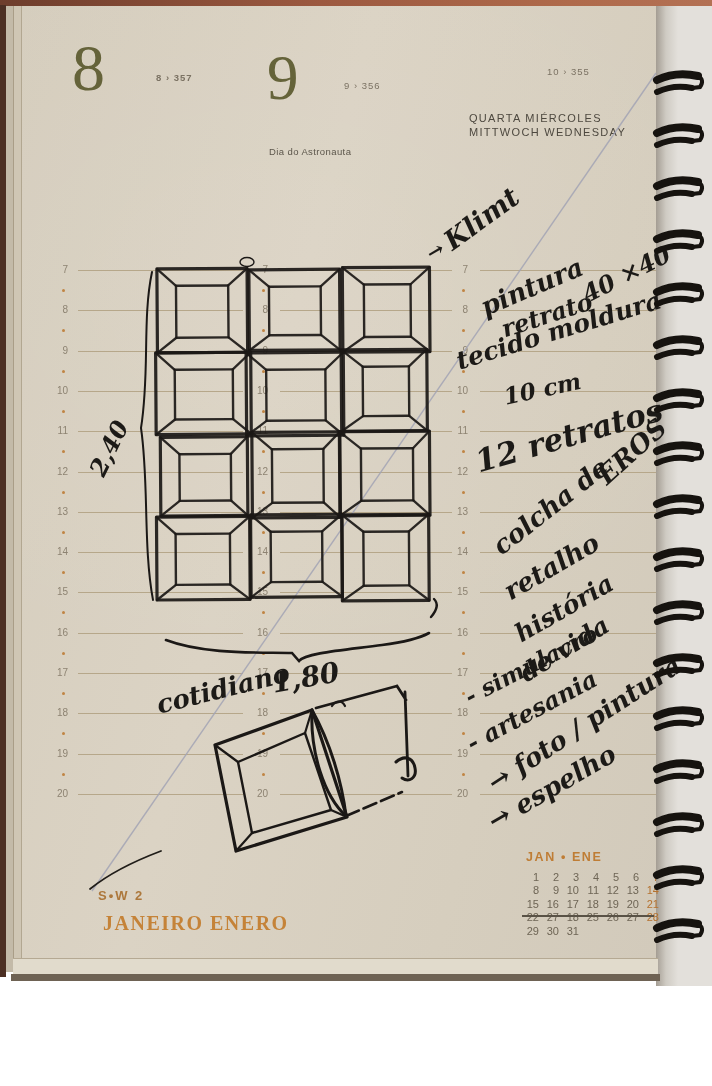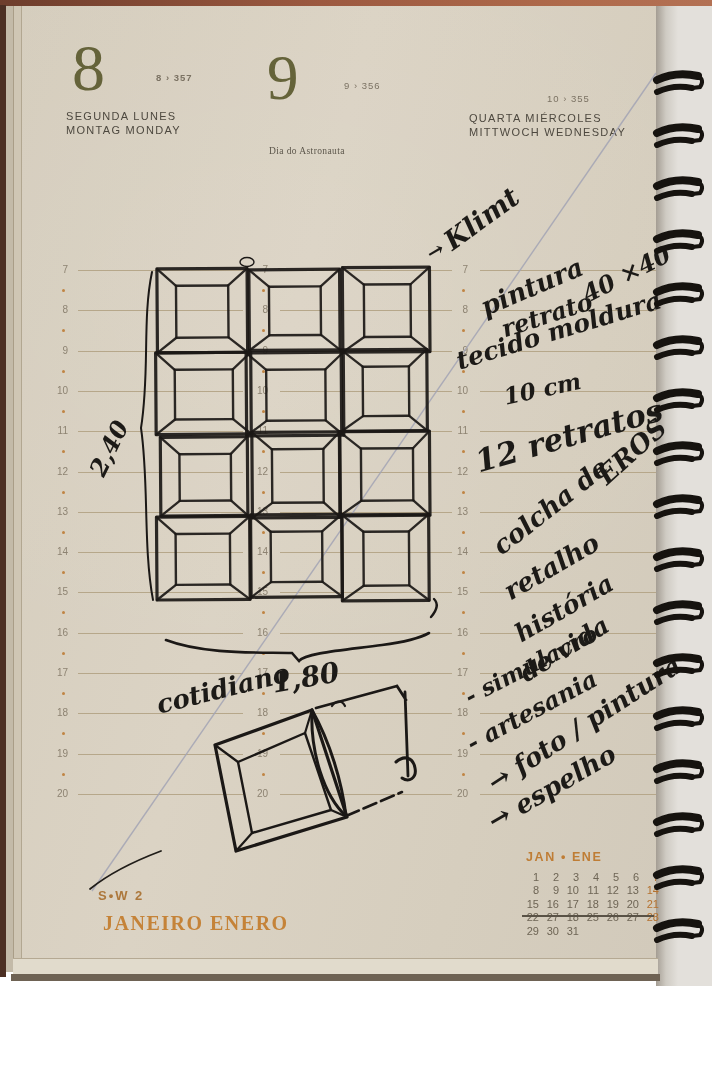--- a/index.html
+++ b/index.html
@@ -18,21 +18,21 @@
        radial-gradient(ellipse 900px 700px at 40% 30%, rgba(255,255,255,.06), rgba(0,0,0,0) 60%),
        linear-gradient(105deg,#d5cdbd,#dbd3c4 40%,#d6cebe 75%,#d2cabb);}
   .bottom-edge{position:absolute;left:13px;top:958px;width:645px;height:16px;
      background:#e1dbcc;border-top:1px solid #b5a993;}
   .bottom-line{position:absolute;left:11px;top:974px;width:649px;height:7px;background:#6e6253;}
 
   
   .day-num{position:absolute;font-family:"Liberation Serif",serif;color:#65633a;font-weight:400;}
   .day-info{position:absolute;font-size:9.5px;letter-spacing:1px;color:#7b7263;}
   .day-lines{position:absolute;font-size:11px;letter-spacing:1.3px;color:#4d483f;line-height:13.5px;white-space:pre-line;}
-  .day-note{position:absolute;font-size:9.5px;letter-spacing:.4px;color:#5c564b;font-family:Liberation Serif, serif;}
+  .day-note{position:absolute;font-size:9.5px;letter-spacing:.4px;color:#5c564b;}
 
   
   .hr-line{position:absolute;height:1px;background:#b6a78a;}
   .hr-num{position:absolute;width:22px;text-align:right;font-size:10px;color:#8d8372;}
   .hr-dot{position:absolute;width:3px;height:3px;border-radius:50%;background:#c08443;}
 
   
   .hw{position:absolute;font-family:"DejaVu Serif",serif;font-style:italic;font-weight:bold;
       color:#1c1a17;white-space:nowrap;transform-origin:left center;z-index:4;}
 
@@ -54,28 +54,26 @@
 </style>
 </head>
 <body>
 
 <div id="scan">
 
   <div class="paper"></div>
 
   <div class="day-num" style="left:72px;top:30px;font-size:66px;">8</div>
   <div class="day-info" style="left:156px;top:72px;font-weight:bold;">8 › 357</div>
-  <div class="day-lines" style="left:66px;top:110px;">SEGUNDA  LUNES
-MONTAG  MONDAY</div>
 
   <div class="day-num" style="left:267px;top:42px;font-size:63px;">9</div>
   <div class="day-info" style="left:344px;top:80px;">9 › 356</div>
   <div class="day-note" style="left:269px;top:146px;">Dia do Astronauta</div>
 
-  <div class="day-info" style="left:547px;top:93px;">10 › 355</div>
+  <div class="day-info" style="left:547px;top:66px;">10 › 355</div>
   <div class="day-lines" style="left:469px;top:112px;">QUARTA  MIÉRCOLES
 MITTWOCH  WEDNESDAY</div>
 
   <div id="hour-grid">
       <div class="hr-line" style="left: 78px; top: 270px; width: 165px;"></div>
       <div class="hr-num" style="left: 46px; top: 264px;">7</div>
       <div class="hr-dot" style="left: 62px; top: 289px;"></div>
       <div class="hr-line" style="left: 280px; top: 270px; width: 172px;"></div>
       <div class="hr-num" style="left: 246px; top: 264px;">7</div>
       <div class="hr-dot" style="left: 262px; top: 289px;"></div>

